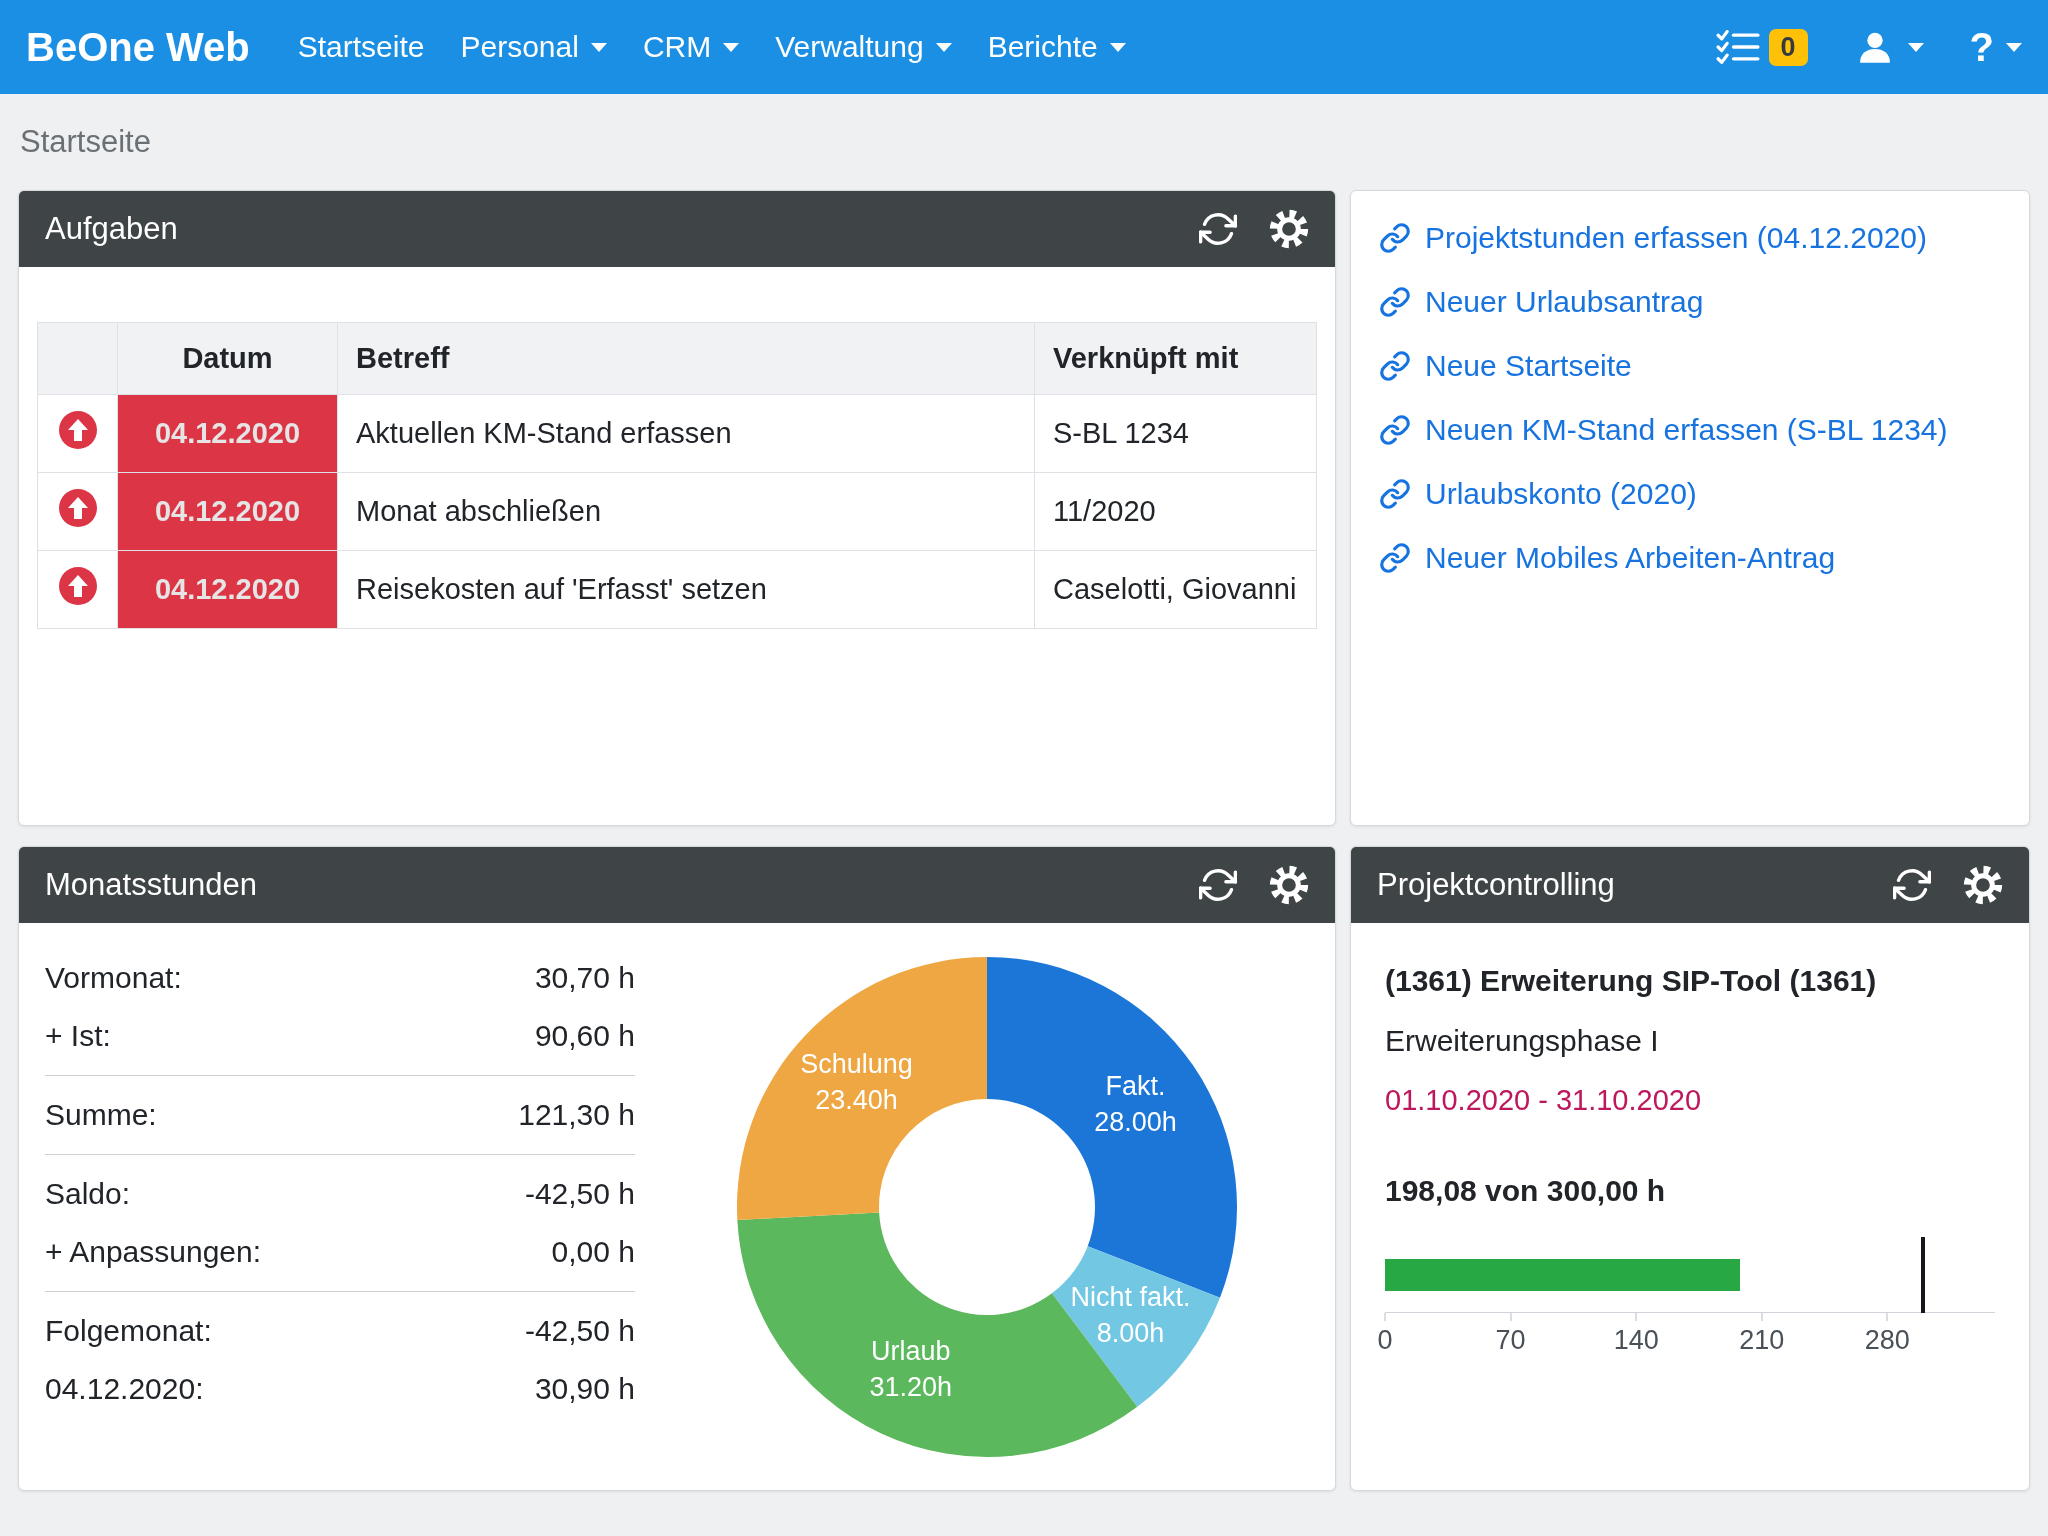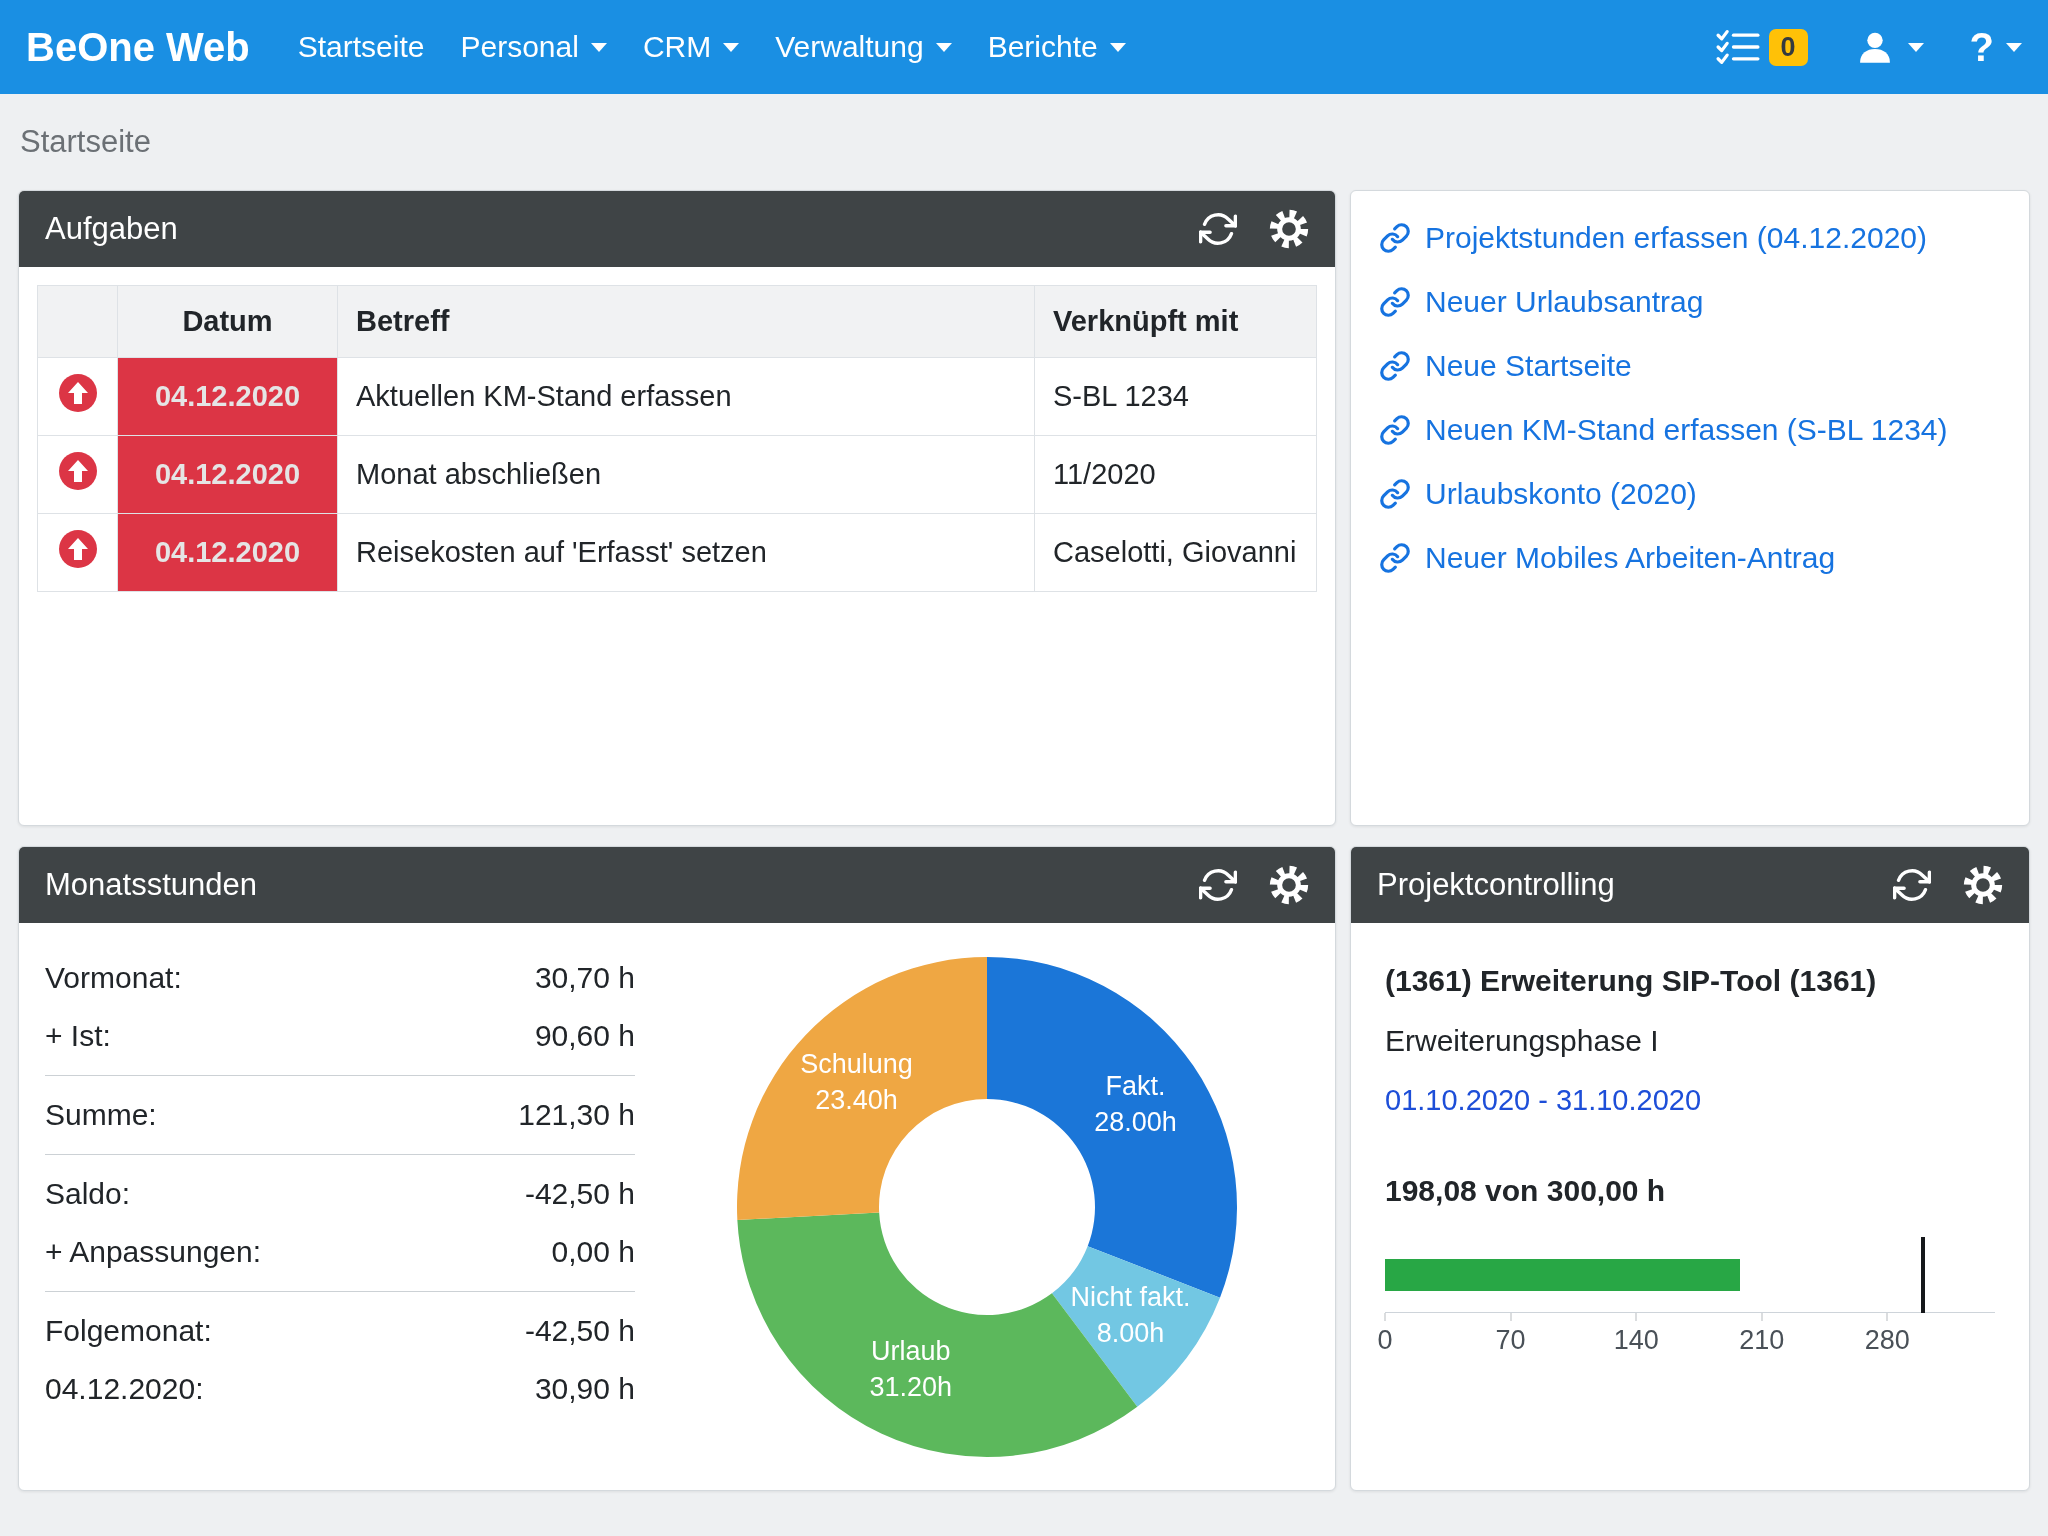--- a/index.html
+++ b/index.html
@@ -48,21 +48,21 @@
     display: flex; flex-direction: column; overflow: hidden;
     box-shadow: 0 1px 3px rgba(0,0,0,0.08);
   }
   .panel-header {
     background: #3f4446; color: #fff; min-height: 76px; flex: 0 0 76px;
     display: flex; align-items: center; padding: 0 26px; font-size: 31px;
   }
   .panel-header .actions { margin-left: auto; display: flex; align-items: center; gap: 32px; }
   .icon-btn { color: #fff; display: flex; align-items: center; cursor: pointer; }
   .panel-body { flex: 1; }
-  .pad { padding: 18px; }
+  .pad { padding: 18px; margin-top: 37px; }
 
   
   table.tasks { width: 100%; border-collapse: collapse; font-size: 29px; }
   table.tasks th {
     background: #f1f2f3; border: 1px solid #dee2e6; padding: 19px 18px;
     font-weight: 700; text-align: left; cursor: pointer;
   }
   table.tasks td { border: 1px solid #dee2e6; padding: 0 18px; height: 78px; vertical-align: middle; }
   .c-icon { width: 80px; }
   .c-date { width: 220px; text-align: center !important; }
@@ -83,21 +83,21 @@
   .stats { width: 590px; font-size: 30px; flex: 0 0 590px; }
   .stat-row { display: flex; justify-content: space-between; padding: 11px 0; line-height: 36px; }
   .stat-sep { border-top: 1px solid #ccd1d5; margin: 10px 0; }
   .donut-wrap { flex: 1; display: flex; align-items: center; justify-content: center; }
   .donut-label { fill: #fff; font-size: 27px; text-anchor: middle; }
 
   
   .pc-body { padding: 24px 34px; font-size: 30px; }
   .pc-title { font-weight: 700; margin-top: 14px; line-height: 40px; }
   .pc-sub { margin-top: 20px; line-height: 40px; }
-  .pc-period { margin-top: 20px; color: #1d4ed8; font-size: 29px; line-height: 38px; }
+  .pc-period { margin-top: 20px; color: #be185d; font-size: 29px; line-height: 38px; }
   .pc-hours { margin-top: 52px; font-weight: 700; line-height: 40px; }
   .pc-chart { margin-top: 26px; }
   .bar-track { position: relative; height: 76px; border-bottom: 1px solid #ced4da; }
   .bar-fill { position: absolute; left: 0; top: 22px; height: 32px; background: #28a745; }
   .bar-marker { position: absolute; top: 0; width: 4px; height: 76px; background: #15171a; transform: translateX(-50%); }
   .axis { position: relative; height: 48px; }
   .tick { position: absolute; top: 12px; transform: translateX(-50%); font-size: 27px; color: #495057; }
   .tick-mark { position: absolute; top: 0; width: 1px; height: 8px; background: #b7bcc0; transform: translateX(-50%); }
 </style>
 </head>

